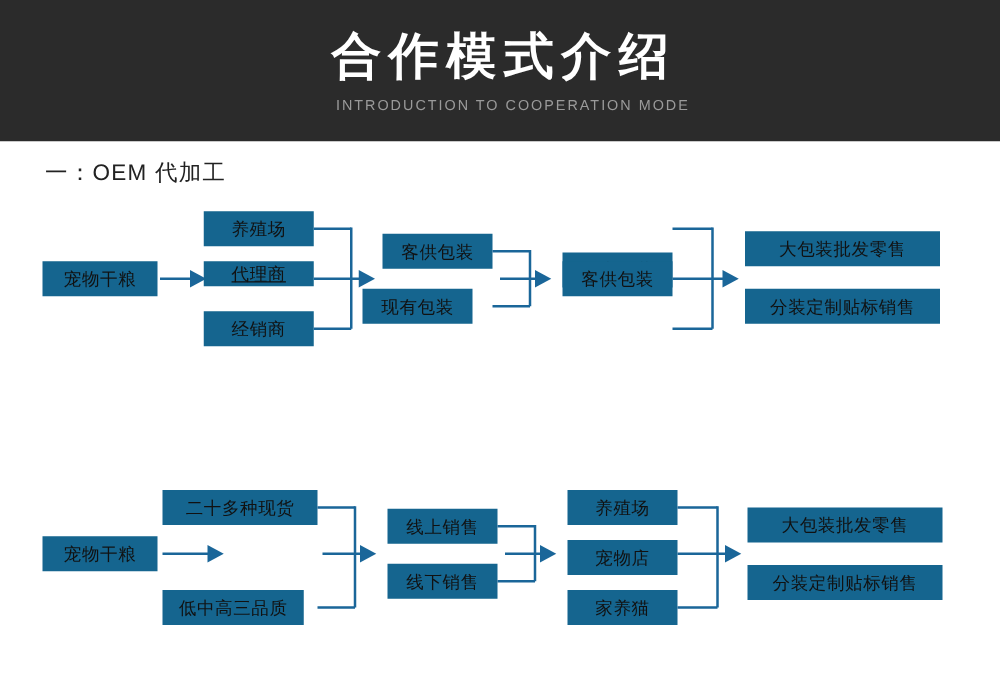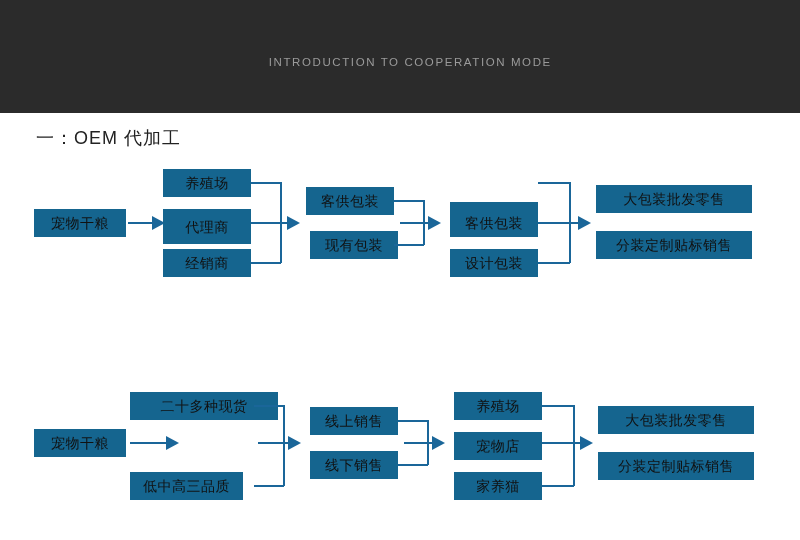--- a/index.html
+++ b/index.html
@@ -74,73 +74,73 @@
     border-bottom: 7px solid transparent;
     border-left: 13px solid #1a6699;
   }
 </style>
 </head>
 <body>
 
 <div id="page">
 
   <div class="header">
+    <div class="header-title">合作模式介绍</div>
     <div class="header-sub">INTRODUCTION TO COOPERATION MODE</div>
   </div>
 
   <div class="sec-heading" id="sec1-heading">一：OEM 代加工</div>
 
   <div class="diagram" id="diagram1">
 
     <div class="node" style="left:34px; top:54px; width:92px; height:28px;">宠物干粮</div>
 
     <div class="hline" style="left:128px; top:67px; width:26px;"></div>
     <div class="arrow" style="left:152px; top:61px;"></div>
 
     <div class="node" style="left:163px; top:14px; width:88px; height:28px;">养殖场</div>
-    <div class="node" style="left:163px; top:54px; width:88px; height:35px;">代理商</div>
+    <div class="node" style="left:163px; top:54px; width:88px; height:20px;text-decoration:underline;">代理商</div>
     <div class="node" style="left:163px; top:94px; width:88px; height:28px;">经销商</div>
 
     <div class="thin-h" style="left:251px; top:27px; width:30px;"></div>
     <div class="thin-h" style="left:251px; top:107px; width:30px;"></div>
     <div class="thin-v" style="left:280px; top:27px; height:81px;"></div>
     <div class="hline" style="left:251px; top:67px; width:38px;"></div>
     <div class="arrow" style="left:287px; top:61px;"></div>
 
     <div class="node" style="left:306px; top:32px; width:88px; height:28px;">客供包装</div>
-    <div class="node" style="left:310px; top:76px; width:88px; height:28px;">现有包装</div>
+    <div class="node" style="left:290px; top:76px; width:88px; height:28px;">现有包装</div>
 
     <div class="thin-h" style="left:394px; top:45px; width:30px;"></div>
     <div class="thin-h" style="left:394px; top:89px; width:30px;"></div>
     <div class="thin-v" style="left:423px; top:45px; height:45px;"></div>
     <div class="hline" style="left:400px; top:67px; width:30px;"></div>
     <div class="arrow" style="left:428px; top:61px;"></div>
 
     <div class="node" style="left:450px; top:14px; width:88px; height:28px;margin-top:33px;">厂内包装</div>
     <div class="node" style="left:450px; top:54px; width:88px; height:28px;">客供包装</div>
-    <div class="node" style="left:450px; top:94px; width:88px; height:28px;">设计包装</div>
 
     <div class="thin-h" style="left:538px; top:27px; width:32px;"></div>
     <div class="thin-h" style="left:538px; top:107px; width:32px;"></div>
     <div class="thin-v" style="left:569px; top:27px; height:81px;"></div>
     <div class="hline" style="left:538px; top:67px; width:42px;"></div>
     <div class="arrow" style="left:578px; top:61px;"></div>
 
     <div class="node" style="left:596px; top:30px; width:156px; height:28px;">大包装批发零售</div>
     <div class="node" style="left:596px; top:76px; width:156px; height:28px;">分装定制贴标销售</div>
   </div>
 
 
   <div class="diagram" id="diagram2">
 
     <div class="node" style="left:34px; top:54px; width:92px; height:28px;">宠物干粮</div>
     <div class="hline" style="left:130px; top:67px; width:38px;"></div>
     <div class="arrow" style="left:166px; top:61px;"></div>
 
-    <div class="node" style="left:130px; top:17px; width:148px; height:28px;">二十多种现货</div>
+    <div class="node" style="left:130px; top:17px; width:124px; height:28px;">二十多种现货</div>
     <div class="node" style="left:130px; top:97px; width:113px; height:28px;">低中高三品质</div>
 
     <div class="thin-h" style="left:254px; top:30px; width:30px;"></div>
     <div class="thin-h" style="left:254px; top:110px; width:30px;"></div>
     <div class="thin-v" style="left:283px; top:30px; height:81px;"></div>
     <div class="hline" style="left:258px; top:67px; width:32px;"></div>
     <div class="arrow" style="left:288px; top:61px;"></div>
 
     <div class="node" style="left:310px; top:32px; width:88px; height:28px;">线上销售</div>
     <div class="node" style="left:310px; top:76px; width:88px; height:28px;">线下销售</div>

